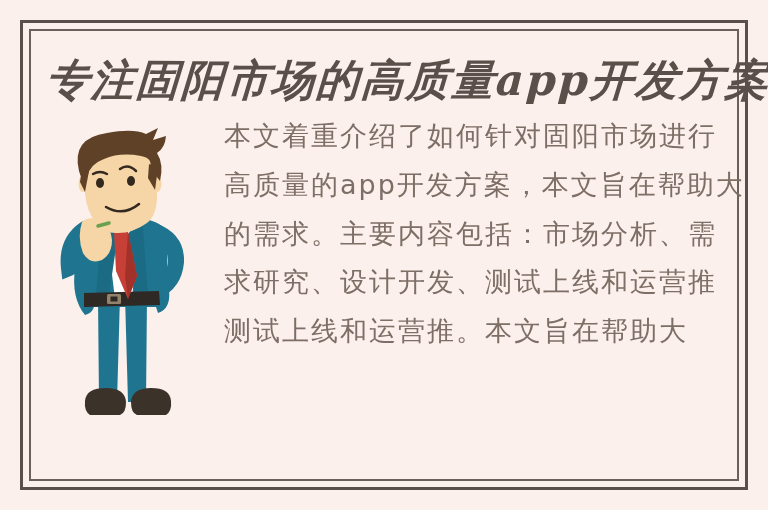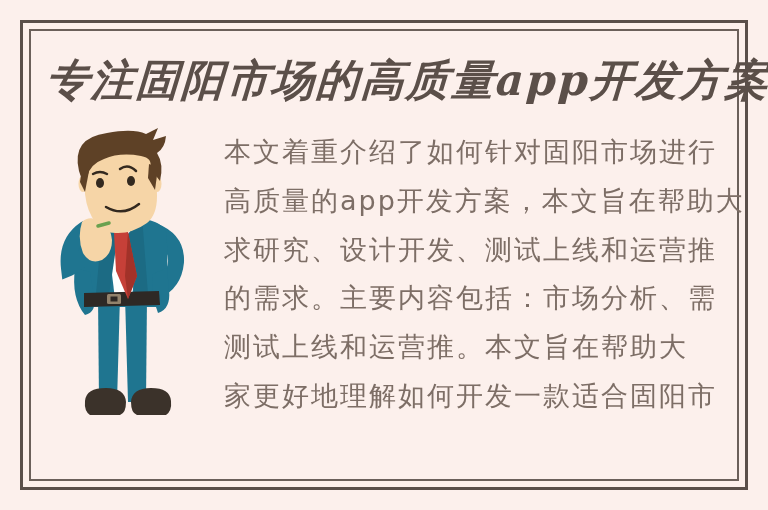--- a/index.html
+++ b/index.html
@@ -44,21 +44,21 @@
   .figure-wrap {
     position: absolute;
     left: 54px;
     top: 126px;
     width: 131px;
     height: 294px;
   }
   .article {
     position: absolute;
     left: 224px;
-    top: 128px;
+    top: 112px;
     width: 500px;
     font-size: 27px;
     line-height: 48.8px;
     letter-spacing: 2px;
     color: #7d6e66;
   }
   .article .line {
     white-space: nowrap;
   }
 </style>
@@ -125,19 +125,18 @@
       <path d="M 52 81 Q 69 91 85 78" fill="none" stroke="#33291f" stroke-width="2.5" stroke-linecap="round"></path>
 
       <path d="M 28 96 Q 23 112 29 127 Q 36 139 48 134 Q 58 128 58 114 Q 57 101 47 95 Q 35 89 28 96 Z" fill="#f6d5a7"></path>
       <path d="M 44 100 L 55 97" fill="none" stroke="#6aa14f" stroke-width="3.5" stroke-linecap="round"></path>
     </svg>
   </div>
 
   <div class="article">
     <div class="line">本文着重介绍了如何针对固阳市场进行</div>
     <div class="line">高质量的app开发方案，本文旨在帮助大</div>
+    <div class="line">的需求。主要内容包括：市场分析、需</div>
     <div class="line">求研究、设计开发、测试上线和运营推</div>
-    <div class="line">的需求。主要内容包括：市场分析、需</div>
     <div class="line">测试上线和运营推。本文旨在帮助大</div>
-    <div class="line">家更好地理解如何开发一款适合固阳市</div>
   </div>
 
 </div>
 
 </body></html>

